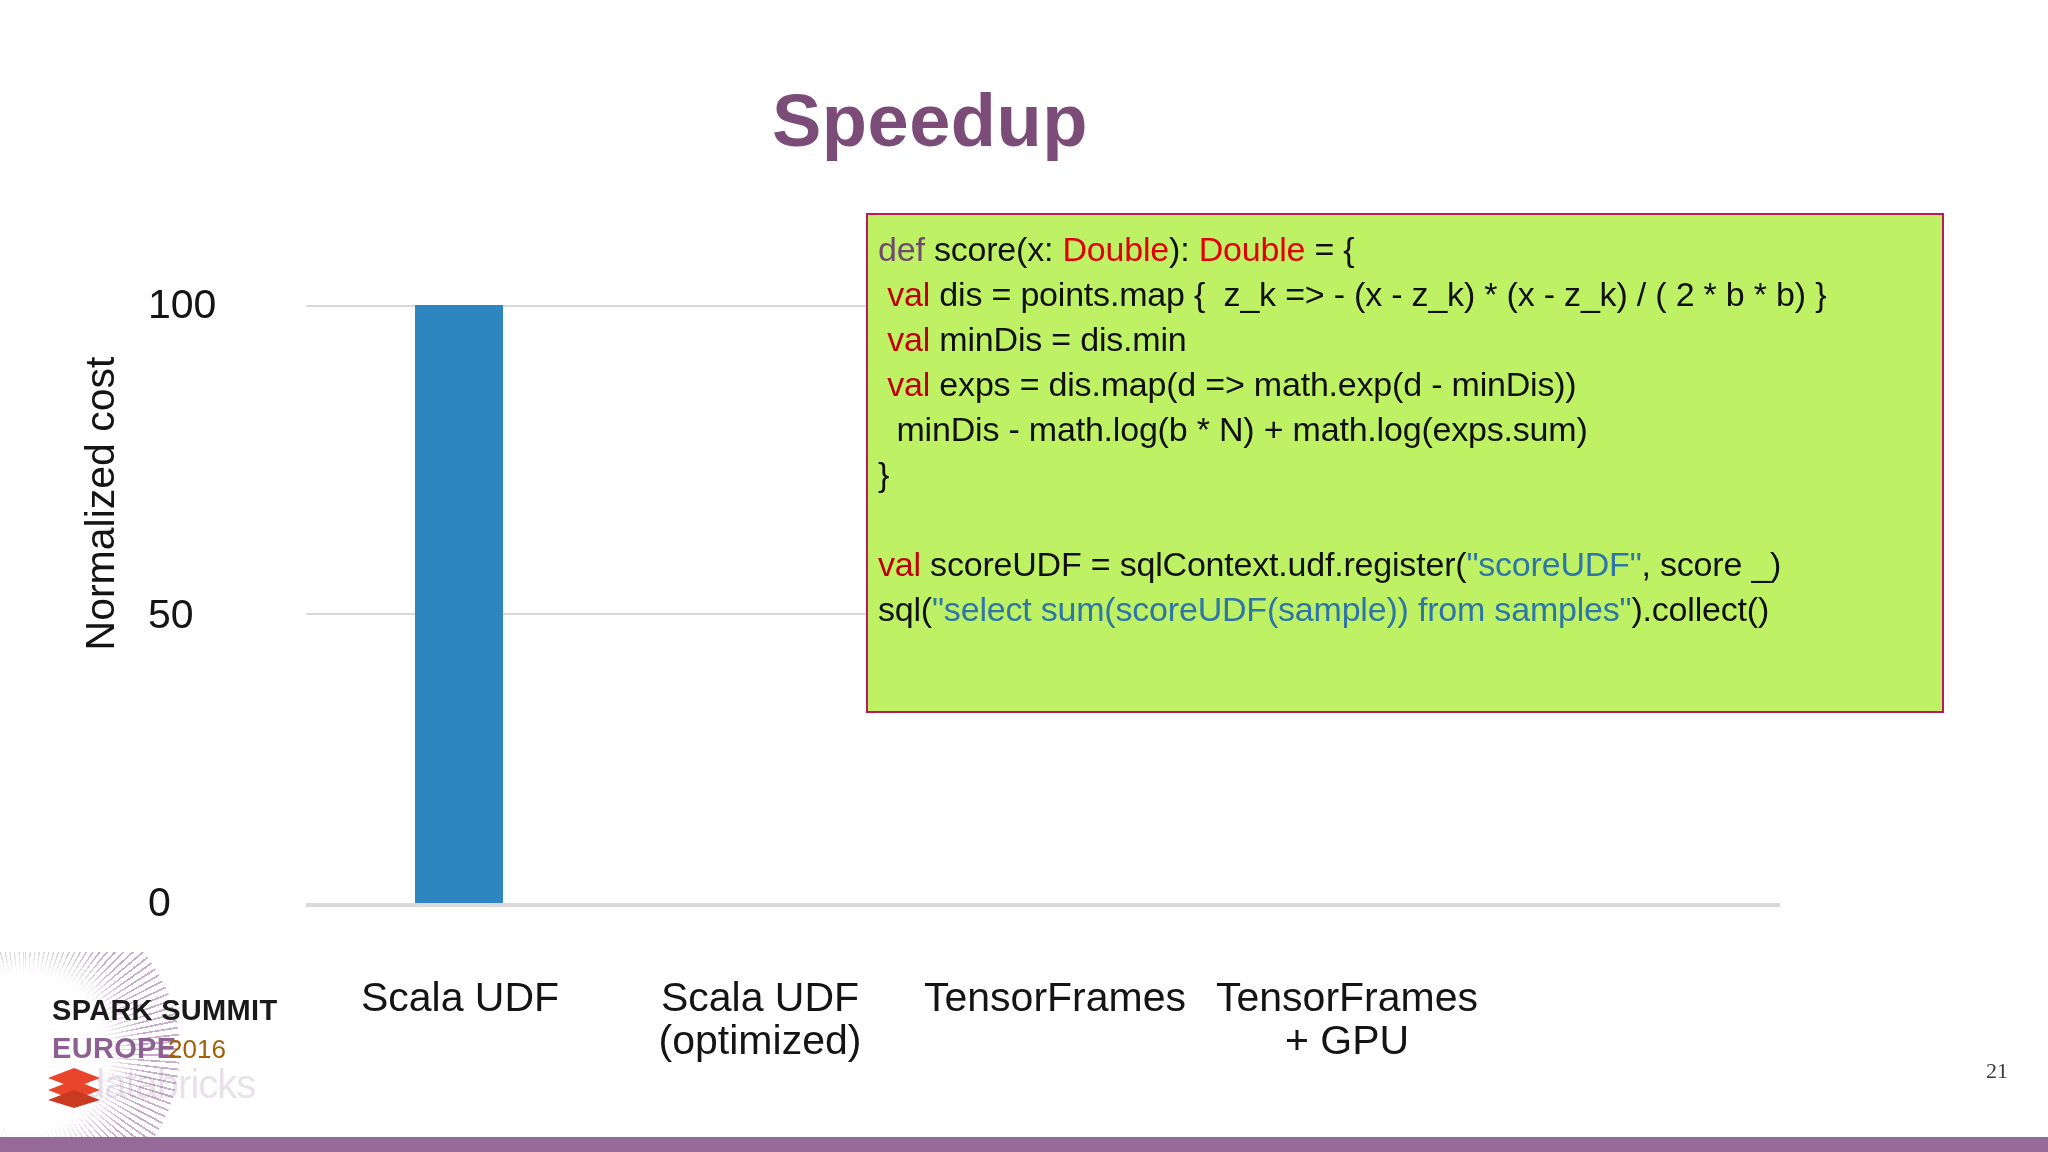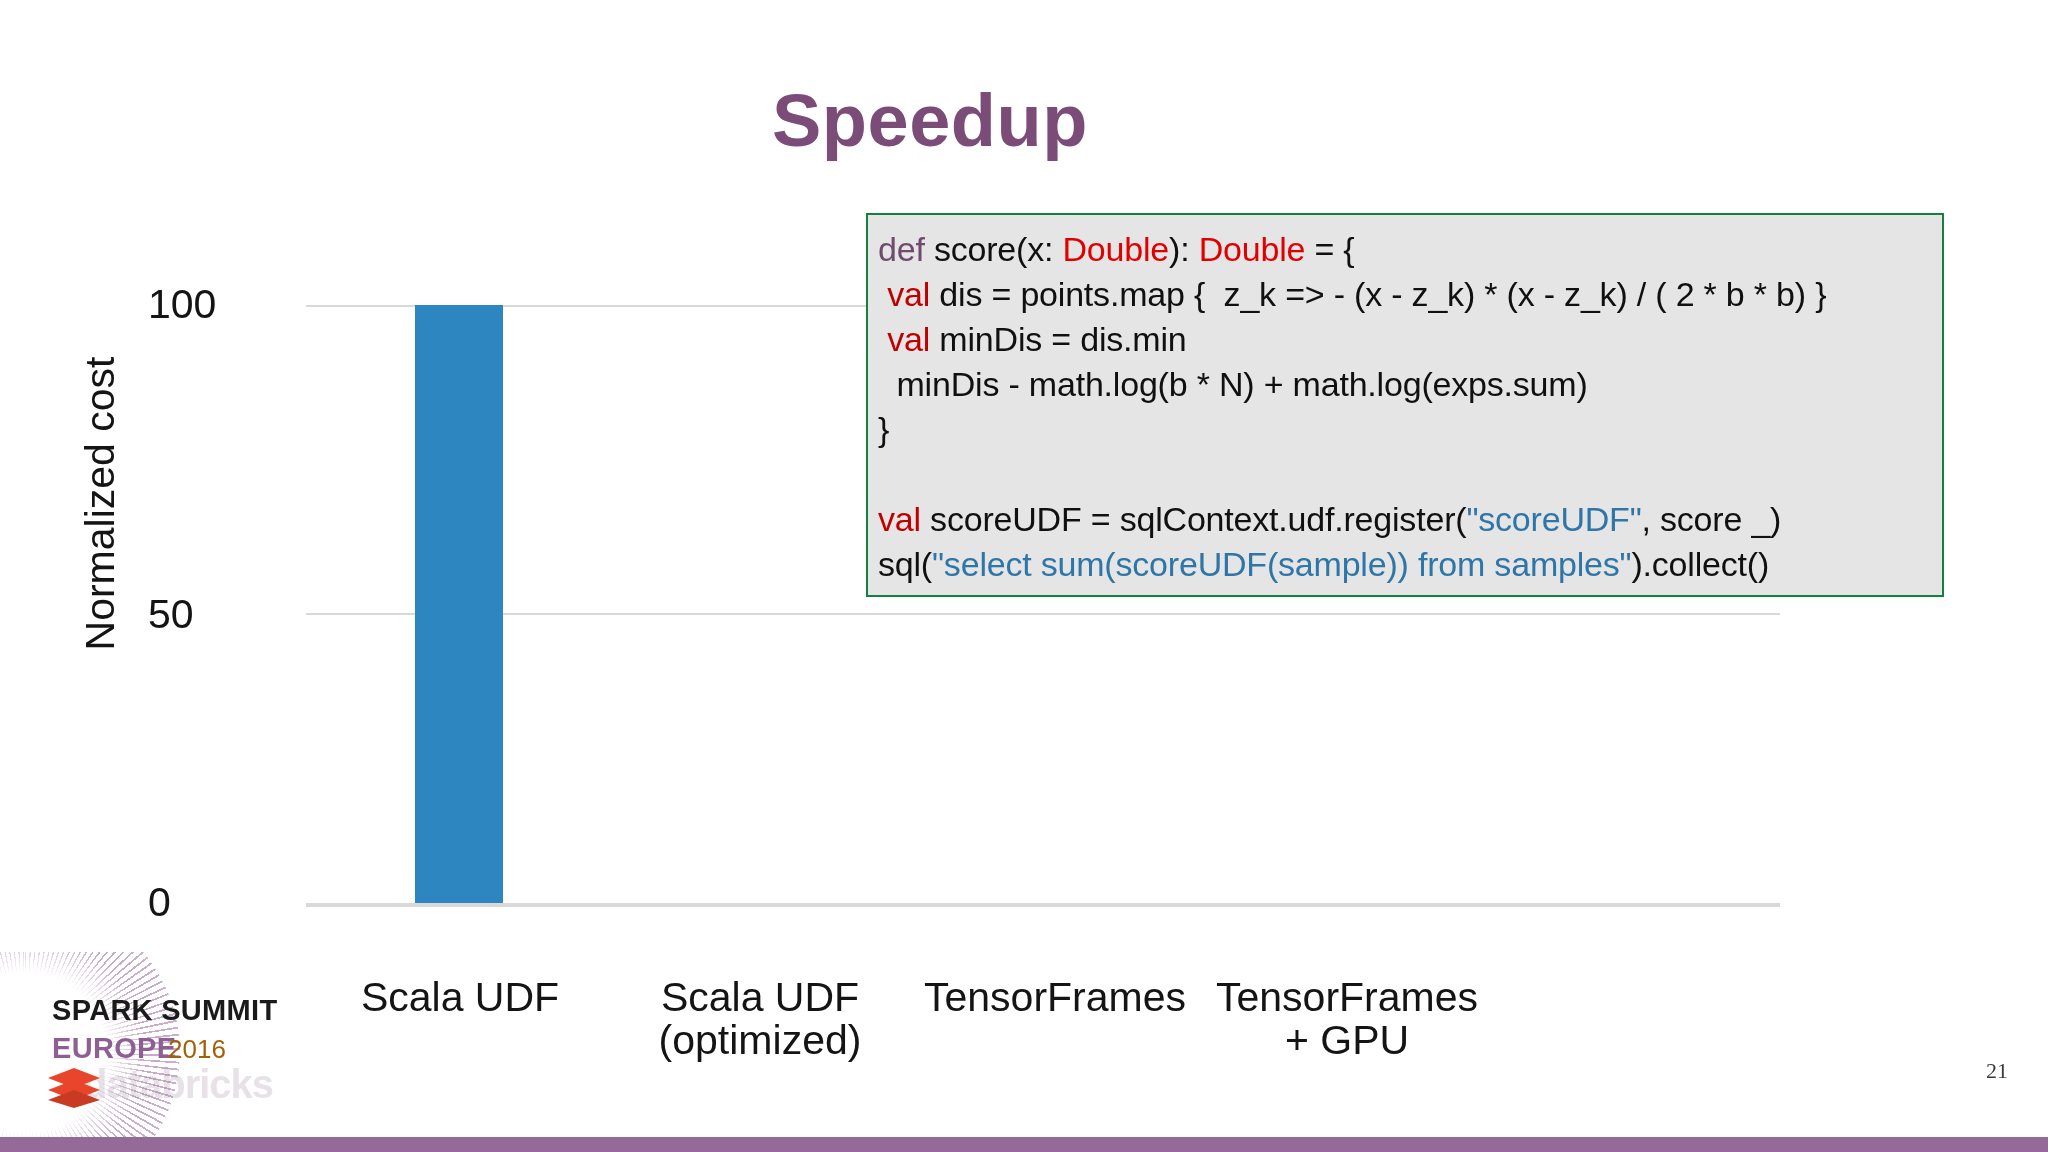--- a/index.html
+++ b/index.html
@@ -83,23 +83,23 @@
     white-space: pre-line;
     margin-top: 36px;
   }
 
   
   #code-box {
     position: absolute;
     left: 866px;
     top: 213px;
     width: 1078px;
-    height: 384px;
-    border: 2px solid #15803d;
-    background: #e5e5e5;
+    height: 500px;
+    border: 2px solid #be185d;
+    background: #bef264;
     box-sizing: border-box;
     padding: 12px 0 0 10px;
   }
   .code-line {
     font-family: "Liberation Sans", sans-serif;
     font-size: 34px;
     line-height: 45px;
     color: #101010;
     white-space: pre;
     letter-spacing: -0.2px;
@@ -165,21 +165,21 @@
     top: 82px;
     font-size: 26px;
     font-weight: normal;
     color: #a16207;
   }
   #databricks-wordmark {
     position: absolute;
     left: 83px;
     top: 110px;
     font-size: 40px;
-    font-weight: bold;
+    font-weight: normal;
     letter-spacing: -1px;
     color: rgba(150,120,150,0.22);
   }
   #databricks-mark {
     position: absolute;
     left: 46px;
     top: 114px;
     width: 56px;
     height: 44px;
   }
@@ -224,20 +224,21 @@
 + GPU</div>
   </div>
 
   <div id="code-box">
     <div class="code-line"><span class="kw-def">def</span><span> score(x: </span><span class="ty">Double</span><span>): </span><span class="ty">Double</span><span> = {</span></div>
 
     <div class="code-line"><span> </span><span class="kw-val">val</span><span> dis = points.map {  z_k =&gt; - (x - z_k) * (x - z_k) / ( 2 * b * b) }</span></div>
 
     <div class="code-line"><span> </span><span class="kw-val">val</span><span> minDis = dis.min</span></div>
 
+    <div class="code-line"><span> </span><span class="kw-val">val</span><span> exps = dis.map(d =&gt; math.exp(d - minDis))</span></div>
 
     <div class="code-line">  minDis - math.log(b * N) + math.log(exps.sum)</div>
 
     <div class="code-line">}</div>
 
     <div class="code-line code-blank"></div>
 
     <div class="code-line"><span class="kw-val">val</span><span> scoreUDF = sqlContext.udf.register(</span><span class="str">"scoreUDF"</span><span>, score _)</span></div>
 
     <div class="code-line"><span>sql(</span><span class="str">"select sum(scoreUDF(sample)) from samples"</span><span>).collect()</span></div>

